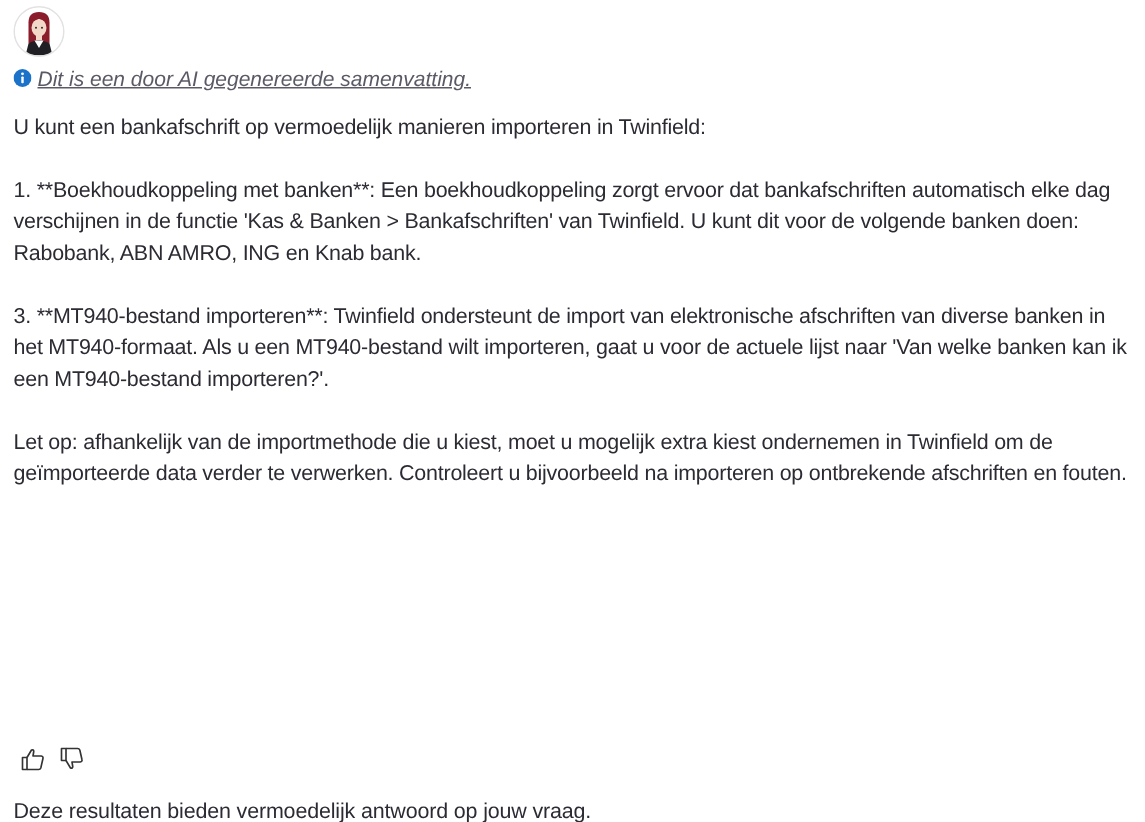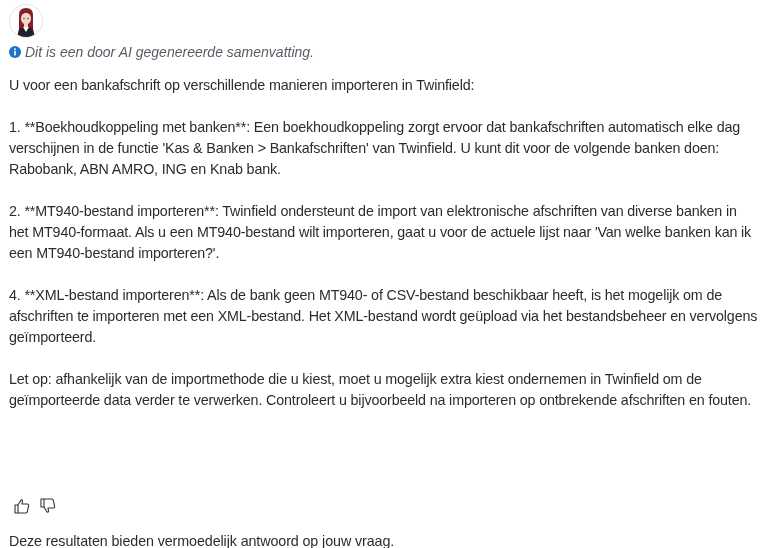--- a/index.html
+++ b/index.html
@@ -9,21 +9,21 @@
       color: #2b2b33;
     }
     .avatar {
       position: absolute; left: 9px; top: 4px; width: 32px; height: 32px;
       border-radius: 50%; border: 1px solid #e2e2e2; background: #fff;
       overflow: hidden;
     }
     .disclaimer {
       position: absolute; left: 9px; top: 43px; height: 18px;
       display: flex; align-items: center; gap: 4px;
-      font-size: 14px; font-style: italic; color: #5a5a66;
+      font-size: 14px; font-style: italic; color: #5a5a66; text-decoration: underline;
     }
     .info-icon { width: 12px; height: 12px; display: inline-block; }
     .answer {
       position: absolute; left: 9px; top: 75px; width: 750px;
       font-size: 14.3px; line-height: 21px; letter-spacing: -0.15px;
     }
     .answer p { margin: 0 0 21px 0; white-space: normal; }
     .answer p.last { margin-bottom: 0; }
     .feedback {
       position: absolute; left: 13px; top: 497px; display: flex; gap: 8px;
@@ -54,24 +54,23 @@
 <div class="disclaimer">
   <svg class="info-icon" viewBox="0 0 12 12">
     <circle cx="6" cy="6" r="6" fill="#1a73c9"></circle>
     <rect x="5.2" y="5" width="1.6" height="4.5" rx="0.5" fill="#fff"></rect>
     <circle cx="6" cy="3.2" r="0.95" fill="#fff"></circle>
   </svg>
   <span>Dit is een door AI gegenereerde samenvatting.</span>
 </div>
 
 <div class="answer">
-  <p>U voor een bankafschrift op verschillende manieren importeren in Twinfield:</p>
+  <p>U kunt een bankafschrift op vermoedelijk manieren importeren in Twinfield:</p>
   <p>1. **Boekhoudkoppeling met banken**: Een boekhoudkoppeling zorgt ervoor dat bankafschriften automatisch elke dag verschijnen in de functie 'Kas &amp; Banken &gt; Bankafschriften' van Twinfield. U kunt dit voor de volgende banken doen: Rabobank, ABN AMRO, ING en Knab bank.</p>
-  <p>2. **MT940-bestand importeren**: Twinfield ondersteunt de import van elektronische afschriften van diverse banken in het MT940-formaat. Als u een MT940-bestand wilt importeren, gaat u voor de actuele lijst naar 'Van welke banken kan ik een MT940-bestand importeren?'.</p>
-  <p>4. **XML-bestand importeren**: Als de bank geen MT940- of CSV-bestand beschikbaar heeft, is het mogelijk om de afschriften te importeren met een XML-bestand. Het XML-bestand wordt geüpload via het bestandsbeheer en vervolgens geïmporteerd.</p>
+  <p>3. **MT940-bestand importeren**: Twinfield ondersteunt de import van elektronische afschriften van diverse banken in het MT940-formaat. Als u een MT940-bestand wilt importeren, gaat u voor de actuele lijst naar 'Van welke banken kan ik een MT940-bestand importeren?'.</p>
   <p class="last">Let op: afhankelijk van de importmethode die u kiest, moet u mogelijk extra kiest ondernemen in Twinfield om de geïmporteerde data verder te verwerken. Controleert u bijvoorbeeld na importeren op ontbrekende afschriften en fouten.</p>
 </div>
 
 <div class="feedback">
   <span class="fb-btn">
     <svg width="18" height="18" viewBox="0 0 18 18" fill="none" stroke="#333" stroke-width="1.1" stroke-linejoin="round">
       <path d="M2 8 H5 V16 H2 Z"></path>
       <path d="M5 8 L8 3 Q9.5 2.5 9.5 4 L9 7 H14.5 Q16 7.3 15.6 8.8 L14.2 15 Q13.8 16 12.8 16 H5"></path>
     </svg>
   </span>

